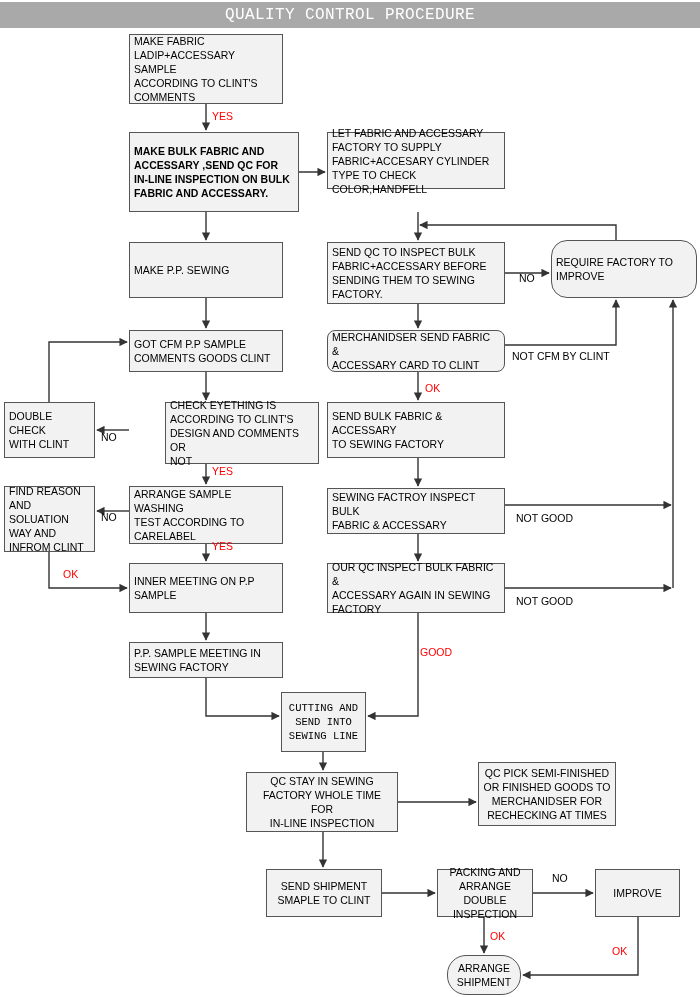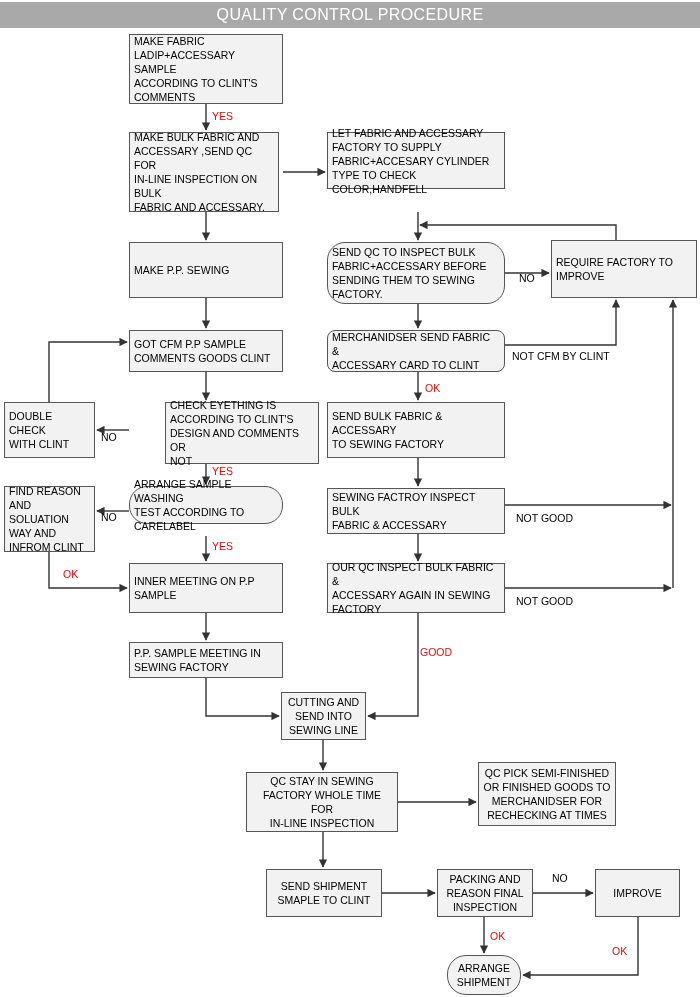--- a/index.html
+++ b/index.html
@@ -27,21 +27,21 @@
     height: 26px;
     background: #a9a9a9;
     display: flex;
     align-items: center;
     justify-content: center;
   }
   .header-title {
     color: #ffffff;
     font-size: 16px;
     letter-spacing: 0.4px;
-    font-family: Liberation Sans, sans-serif;
+    font-family: Liberation Mono, monospace;
     white-space: nowrap;
   }
   svg.edges {
     position: absolute;
     left: 0;
     top: 0;
     width: 700px;
     height: 997px;
     pointer-events: none;
   }
@@ -151,77 +151,77 @@
       <path d="M 484 917 L 484 953"></path>
 
       <path d="M 638 917 L 638 975 L 523 975"></path>
     </g>
   </svg>
 
   <div class="node align-left" style="left:129px;top:34px;width:154px;height:70px;">MAKE FABRIC
 LADIP+ACCESSARY SAMPLE
 ACCORDING TO CLINT'S
 COMMENTS</div>
-  <div class="node align-left" style="left:129px;top:132px;width:150px;height:80px;">MAKE BULK FABRIC AND
+  <div class="node align-left" style="left:129px;top:132px;width:170px;height:80px;font-weight:bold;">MAKE BULK FABRIC AND
 ACCESSARY ,SEND QC FOR
 IN-LINE INSPECTION ON BULK
 FABRIC AND ACCESSARY.</div>
   <div class="node align-left" style="left:129px;top:242px;width:154px;height:56px;">MAKE P.P. SEWING</div>
   <div class="node align-left" style="left:129px;top:330px;width:154px;height:42px;">GOT CFM P.P SAMPLE
 COMMENTS GOODS CLINT</div>
   <div class="node align-left" style="left:129px;top:402px;width:154px;height:62px;margin-left:36px;">CHECK EYETHING IS
 ACCORDING TO CLINT'S
 DESIGN AND COMMENTS OR
 NOT</div>
   <div class="node align-left" style="left:4px;top:402px;width:91px;height:56px;">DOUBLE CHECK
 WITH CLINT</div>
-  <div class="node align-left" style="left:129px;top:486px;width:154px;height:38px;border-radius:18px;">ARRANGE SAMPLE WASHING
+  <div class="node align-left" style="left:129px;top:486px;width:154px;height:58px;">ARRANGE SAMPLE WASHING
 TEST ACCORDING TO
 CARELABEL</div>
   <div class="node align-left" style="left:4px;top:486px;width:91px;height:66px;">FIND REASON
 AND SOLUATION
 WAY AND
 INFROM CLINT</div>
   <div class="node align-left" style="left:129px;top:563px;width:154px;height:50px;">INNER MEETING ON P.P
 SAMPLE</div>
   <div class="node align-left" style="left:129px;top:642px;width:154px;height:36px;">P.P. SAMPLE MEETING IN
 SEWING FACTORY</div>
   <div class="node align-left" style="left:327px;top:132px;width:178px;height:57px;">LET FABRIC AND ACCESSARY
 FACTORY TO SUPPLY
 FABRIC+ACCESARY CYLINDER
 TYPE TO CHECK COLOR,HANDFELL</div>
-  <div class="node align-left" style="left:327px;top:242px;width:178px;height:62px;border-radius:18px;">SEND QC TO INSPECT BULK
+  <div class="node align-left" style="left:327px;top:242px;width:178px;height:62px;">SEND QC TO INSPECT BULK
 FABRIC+ACCESSARY BEFORE
 SENDING THEM TO SEWING
 FACTORY.</div>
   <div class="node align-left" style="left:327px;top:330px;width:178px;height:42px;border-radius:8px;">MERCHANIDSER SEND FABRIC &amp;
 ACCESSARY CARD TO CLINT</div>
   <div class="node align-left" style="left:327px;top:402px;width:178px;height:56px;">SEND BULK FABRIC &amp; ACCESSARY
 TO SEWING FACTORY</div>
   <div class="node align-left" style="left:327px;top:488px;width:178px;height:46px;">SEWING FACTROY INSPECT BULK
 FABRIC &amp; ACCESSARY</div>
   <div class="node align-left" style="left:327px;top:563px;width:178px;height:50px;">OUR QC INSPECT BULK FABRIC &amp;
 ACCESSARY AGAIN IN SEWING
 FACTORY</div>
-  <div class="node align-left" style="left:551px;top:240px;width:146px;height:58px;">REQUIRE  FACTORY TO
+  <div class="node align-left" style="left:551px;top:240px;width:146px;height:58px;border-radius:16px;">REQUIRE  FACTORY TO
 IMPROVE</div>
-  <div class="node align-center" style="left:281px;top:692px;width:85px;height:48px;">CUTTING AND
+  <div class="node align-center" style="left:281px;top:692px;width:85px;height:60px;font-family:Liberation Mono, monospace;">CUTTING AND
 SEND INTO
 SEWING LINE</div>
   <div class="node align-center" style="left:246px;top:772px;width:152px;height:60px;">QC STAY IN SEWING
 FACTORY WHOLE TIME FOR
 IN-LINE INSPECTION</div>
   <div class="node align-center" style="left:478px;top:762px;width:138px;height:64px;">QC PICK SEMI-FINISHED
 OR FINISHED GOODS TO
 MERCHANIDSER FOR
 RECHECKING AT TIMES</div>
   <div class="node align-center" style="left:266px;top:869px;width:116px;height:48px;">SEND SHIPMENT
 SMAPLE TO CLINT</div>
   <div class="node align-center" style="left:437px;top:869px;width:96px;height:48px;">PACKING AND
-REASON FINAL
+ARRANGE DOUBLE
 INSPECTION</div>
   <div class="node align-center" style="left:595px;top:869px;width:85px;height:48px;">IMPROVE</div>
   <div class="node align-center" style="left:447px;top:955px;width:74px;height:40px;border-radius:19px;">ARRANGE
 SHIPMENT</div>
 
   <div class="edge-label red" style="left:212px;top:110px;">YES</div>
   <div class="edge-label red" style="left:212px;top:465px;">YES</div>
   <div class="edge-label red" style="left:212px;top:540px;">YES</div>
   <div class="edge-label" style="left:101px;top:431px;">NO</div>
   <div class="edge-label" style="left:101px;top:511px;">NO</div>

